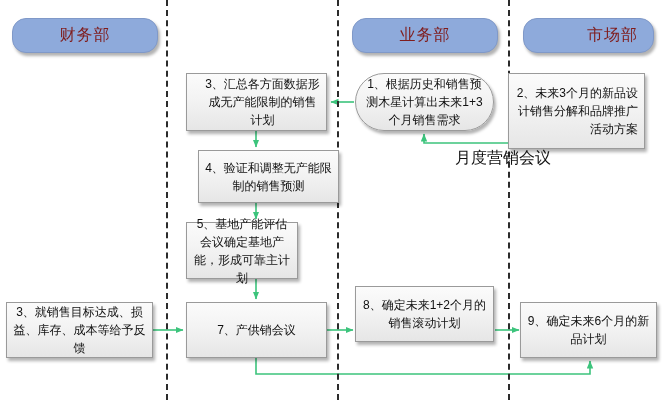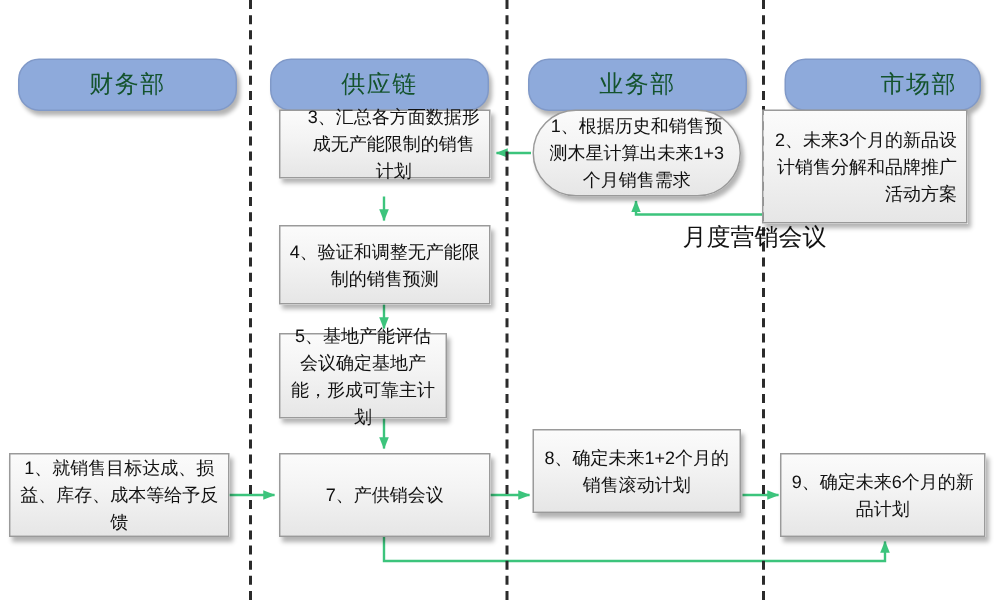--- a/index.html
+++ b/index.html
@@ -32,24 +32,23 @@
   .lane-header {
     position: absolute;
     box-sizing: border-box;
     background: #8eaadb;
     border-radius: 14px;
     border: 1px solid #8099c8;
     box-shadow: 2px 3px 3px rgba(0,0,0,0.30);
     display: flex;
     align-items: center;
     justify-content: center;
-    color: #14532d;
+    color: #7f1d1d;
     font-size: 16px;
     letter-spacing: 1px;
-    margin-top: 21px;
   }
   .node {
     position: absolute;
     box-sizing: border-box;
     background: linear-gradient(to bottom, #fbfbfb 0%, #f3f3f3 45%, #e6e6e6 100%);
     border: 1px solid #9a9a9a;
     box-shadow: 2px 3px 3px rgba(0,0,0,0.30);
     display: flex;
     align-items: center;
     justify-content: center;
@@ -103,52 +102,49 @@
     </g>
   </svg>
 
   <div class="lane-divider" style="left:166px;"></div>
   <div class="lane-divider" style="left:337px;"></div>
   <div class="lane-divider" style="left:508px;"></div>
 
   <div class="lane-header" style="left:12px; top:18px; width:146px; height:35px;">
     <span>财务部</span>
   </div>
-  <div class="lane-header" style="left:180px; top:18px; width:146px; height:35px;">
-    <span>供应链</span>
-  </div>
   <div class="lane-header" style="left:352px; top:18px; width:146px; height:35px;text-align:center;">
     <span>业务部</span>
   </div>
   <div class="lane-header" style="left:523px; top:18px; width:131px; height:35px;padding-left:48px;">
     <span>市场部</span>
   </div>
 
   <div class="node" style="left:355px; top:73px; width:139px; height:58px;border-radius:29px;">
     <span class="node-text">1、根据历史和销售预测木星计算出未来1+3个月销售需求</span>
   </div>
 
   <div class="node" style="left:508px; top:73px; width:137px; height:76px;text-align:right;">
     <span class="node-text">2、未来3个月的新品设计销售分解和品牌推广活动方案</span>
   </div>
 
-  <div class="node" style="left:186px; top:73px; width:141px; height:46px;padding-left:18px;">
+  <div class="node" style="left:186px; top:73px; width:141px; height:58px;padding-left:18px;">
     <span class="node-text">3、汇总各方面数据形成无产能限制的销售计划</span>
   </div>
 
-  <div class="node" style="left:186px; top:150px; width:141px; height:53px;">
+  <div class="node" style="left:198px; top:150px; width:141px; height:53px;">
     <span class="node-text">4、验证和调整无产能限制的销售预测</span>
   </div>
 
   <div class="node" style="left:186px; top:222px; width:112px; height:57px;">
     <span class="node-text">5、基地产能评估会议确定基地产能，形成可靠主计划</span>
   </div>
 
   <div class="node" style="left:6px; top:302px; width:147px; height:56px;">
-    <span class="node-text">1、就销售目标达成、损益、库存、成本等给予反馈</span>
+    <span class="node-text">3、就销售目标达成、损益、库存、成本等给予反馈</span>
   </div>
 
   <div class="node" style="left:186px; top:302px; width:141px; height:56px;">
     <span class="node-text">7、产供销会议</span>
   </div>
 
   <div class="node" style="left:355px; top:286px; width:139px; height:56px;">
     <span class="node-text">8、确定未来1+2个月的销售滚动计划</span>
   </div>
 

